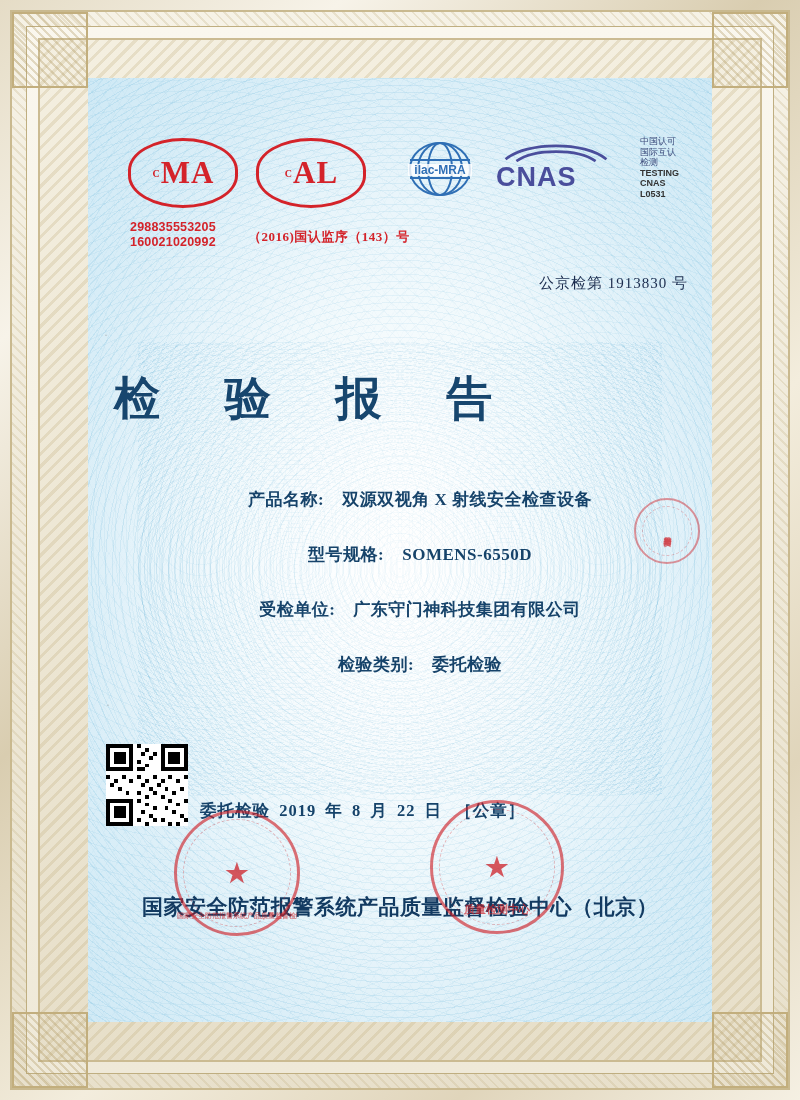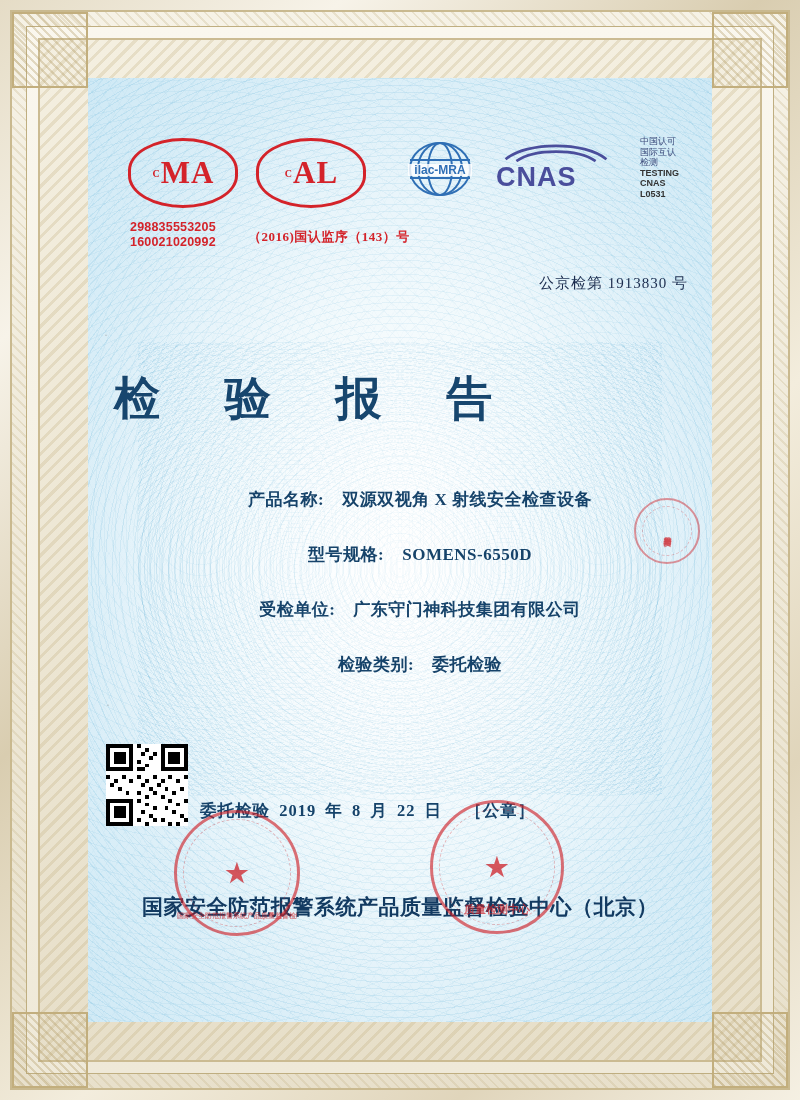--- a/index.html
+++ b/index.html
@@ -461,21 +461,21 @@
     </div>
 
     <div class="daterow">
       <span>委托检验</span>
       <span>2019</span>
       <span>年</span>
       <span>8</span>
       <span>月</span>
       <span>22</span>
       <span>日</span>
-      <span style="margin-left:16px;">［公章］</span>
+      <span style="margin-left:6px;">［公章］</span>
     </div>
 
     <div class="org">
       <div>国家安全防范报警系统产品质量监督检验中心（北京）</div>
     </div>
 
     <div class="seal seal-left">
       <div class="seal-arc"></div>
       <div class="star">★</div>
       <div class="bot" style="font-size:7px; overflow:hidden; white-space:nowrap; text-overflow:clip; opacity:.85;">国家安全防范报警系统产品质量监督检验中心</div>

